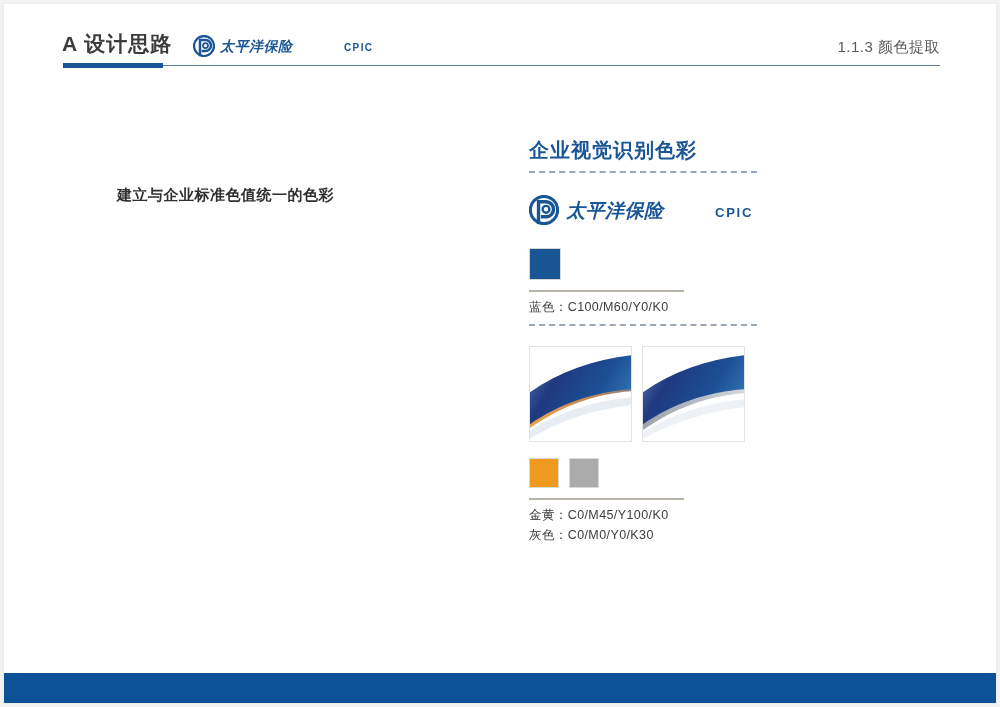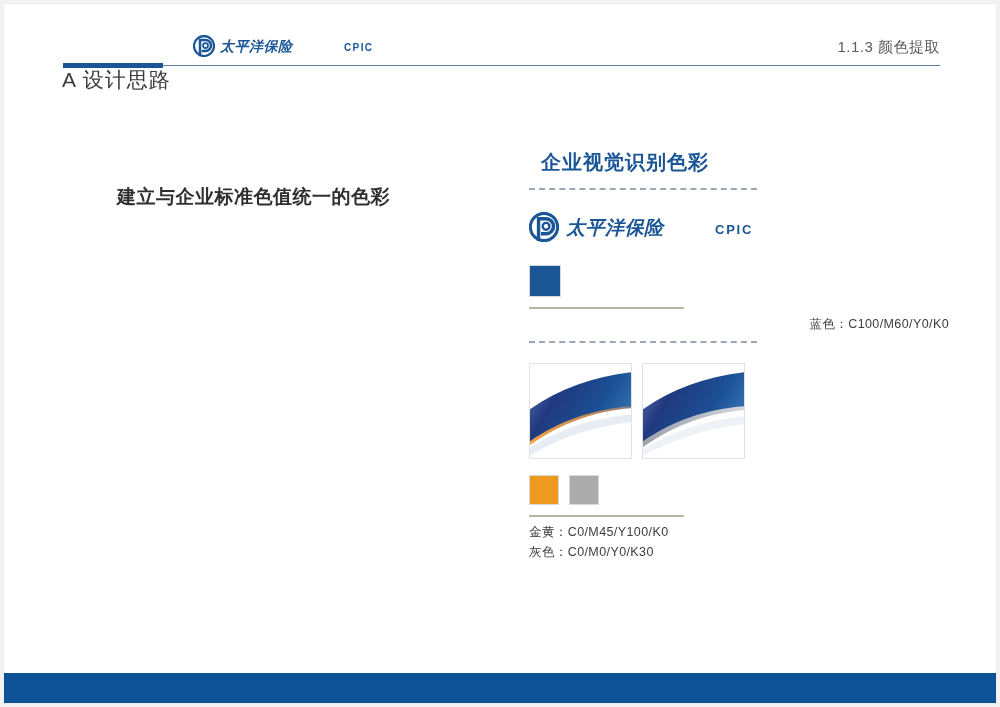--- a/index.html
+++ b/index.html
@@ -29,25 +29,24 @@
     position: absolute;
     left: 0; top: 0;
     width: 992px;
     height: 70px;
   }
   .hdr-title {
     position: absolute;
     left: 58px;
     top: 26px;
     font-size: 21px;
-    font-weight: 400;
+    font-weight: 700;
     color: #3c3c3c;
     letter-spacing: 1px;
     white-space: nowrap;
-    margin-top: 36px;
   }
   .hdr-rule-thick {
     position: absolute;
     left: 59px;
     top: 59px;
     width: 100px;
     height: 5px;
     background: #1a5596;
   }
   .hdr-rule-thin {
@@ -101,21 +100,21 @@
   .logo-lg .logo-en { font-size: 13px; letter-spacing: 1.8px; margin-top: 3px; }
 
   
   .left-col {
     position: absolute;
     left: 113px;
     top: 180px;
     width: 312px;
   }
   .left-heading {
-    font-size: 19px;
+    font-size: 15px;
     font-weight: 700;
     color: #2f2f2f;
     letter-spacing: 0.5px;
     line-height: 1.4;
     margin: 0 0 24px 0;
     white-space: nowrap;
   }
   .left-body {
     font-size: 16.5px;
     line-height: 2.0;
@@ -155,21 +154,21 @@
     position: absolute;
     left: 525px;
     top: 133px;
     width: 420px;
   }
   .sec-title {
     font-size: 20px;
     font-weight: 700;
     color: #1a5596;
     letter-spacing: 1px;
-    margin: 12px;
+    margin: 0;
     white-space: nowrap;
   }
   .sec-dash {
     margin-top: 7px;
     width: 228px;
     height: 0;
     border-top: 2px dashed #9aa7b4;
   }
 
   .brand-logo-row {
@@ -277,21 +276,21 @@
       <span class="logo-words logo-lg">
         <span class="logo-cn">太平洋保险</span>
         <span class="logo-en">CPIC</span>
       </span>
     </div>
 
     <div class="swatch-row" style="margin-top:23px;">
       <div class="swatch swatch-lg" style="background:#1a5596"></div>
     </div>
     <div class="rule-under" style="margin-top:10px;"></div>
-    <div class="cmyk" style="margin-top:6px;text-align:right;">蓝色：C100/M60/Y0/K0</div>
+    <div class="cmyk" style="margin-top:6px;">蓝色：C100/M60/Y0/K0</div>
 
     <div class="sec-dash"></div>
 
     <div class="graphics-row">
       <div class="graphic-box">
         <svg width="101" height="94" viewBox="0 0 101 94" aria-hidden="true">
           <rect width="101" height="94" fill="#ffffff"></rect>
           <defs>
             <linearGradient id="gBlue1" x1="0" y1="0" x2="1" y2="0.4">
               <stop offset="0" stop-color="#5d79b8"></stop>

